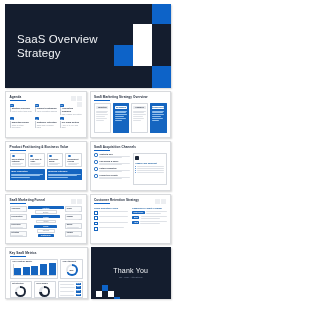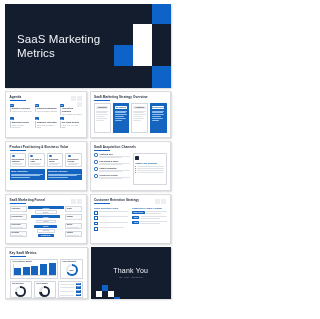--- a/index.html
+++ b/index.html
@@ -228,21 +228,21 @@
   .thanks .ty{color:#f2f4f7;font-size:7px;letter-spacing:0.2px;line-height:1;}
   .thanks .tysub{color:#93a0b5;font-size:2.4px;margin-top:2px;letter-spacing:0.3px;}
   .ty-checker{position:absolute;left:0;bottom:0;width:34px;height:16px;}
 </style>
 </head>
 <body>
 
 <div class="deck">
 
   <div class="slide title-slide">
-    <div class="ttl">SaaS Marketing Metrics</div>
+    <div class="ttl">SaaS Overview Strategy</div>
     <div class="checker">
       <div class="sq blue" style="right:0;top:0;width:19px;height:20px;"></div>
       <div class="sq white" style="right:19px;top:20px;width:19px;height:21px;"></div>
       <div class="sq blue" style="right:38px;top:41px;width:19px;height:21px;"></div>
       <div class="sq white" style="right:19px;top:41px;width:19px;height:21px;"></div>
       <div class="sq blue" style="right:0;top:62px;width:19px;height:22px;"></div>
     </div>
   </div>
 
   <div class="row">

